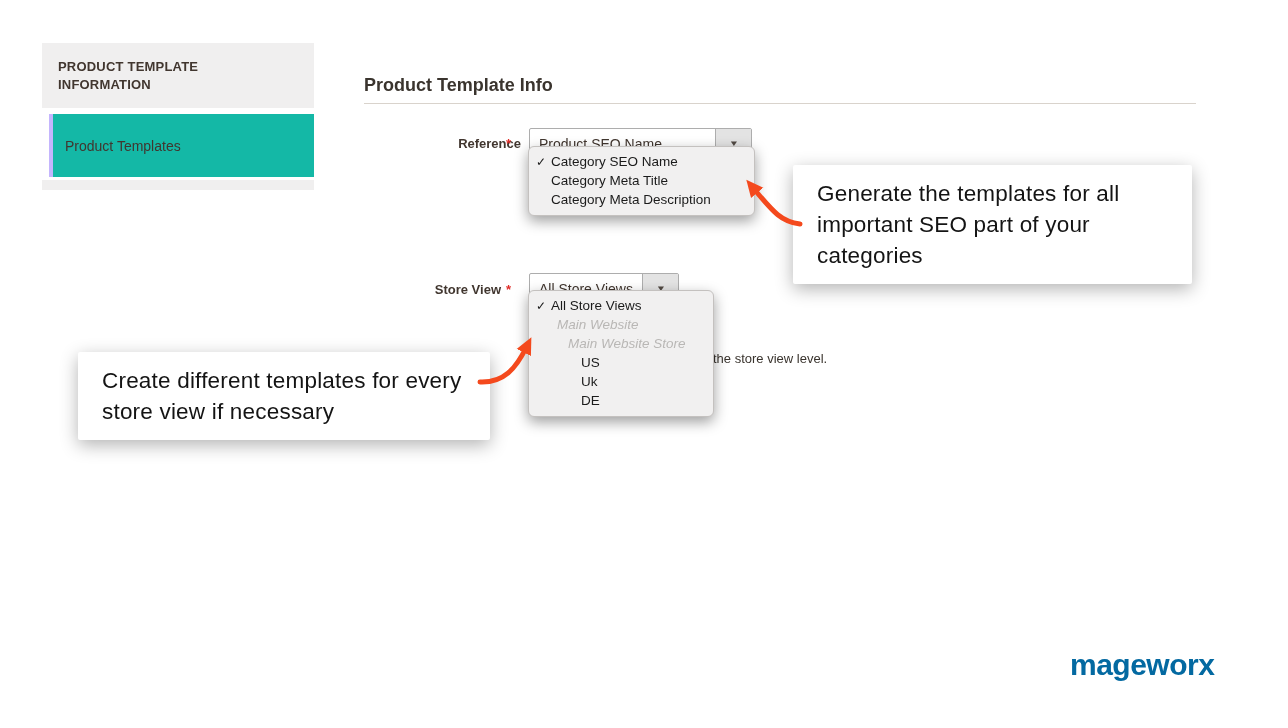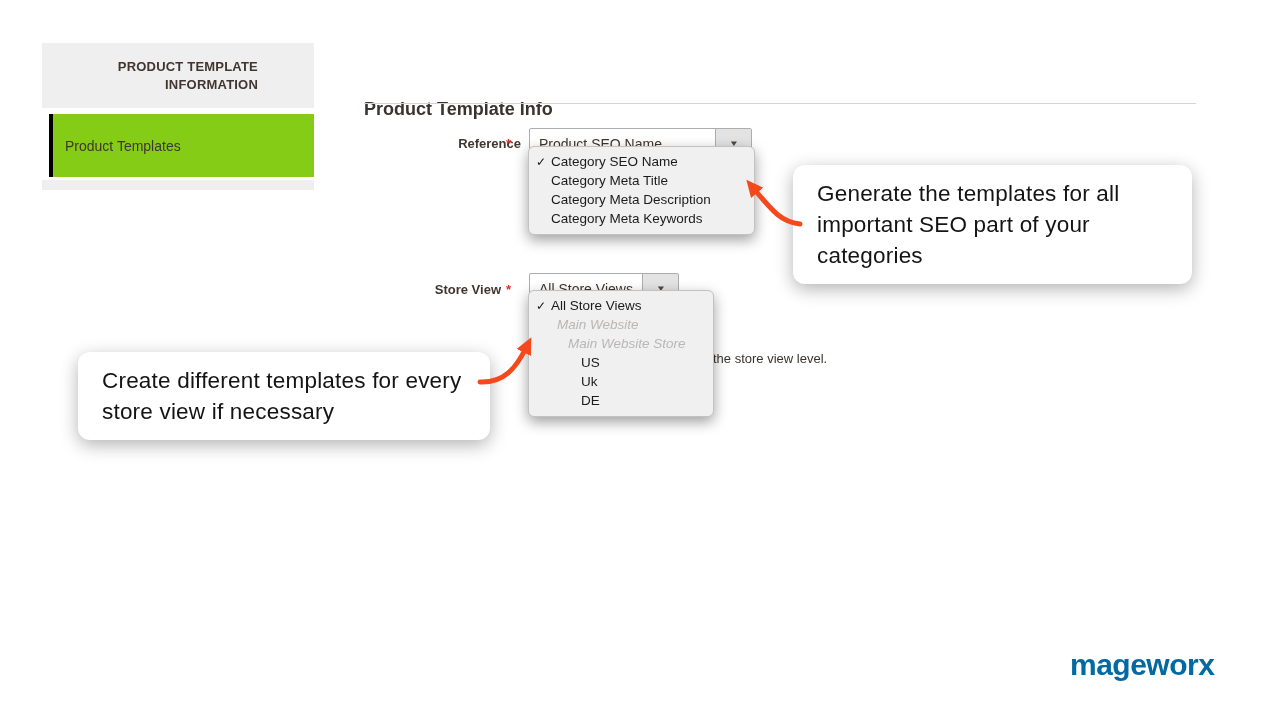--- a/index.html
+++ b/index.html
@@ -3,28 +3,28 @@
 <meta charset="utf-8">
 <style>
   * { margin:0; padding:0; box-sizing:border-box; }
   html,body { width:1288px; height:728px; background:#ffffff;
     font-family:"Liberation Sans", sans-serif; position:relative; overflow:hidden; }
 
   
   .sidebar { position:absolute; left:42px; top:43px; width:272px; }
   .sidebar-header { background:#f0efef; padding:15px 16px; max-width:272px; }
   .sidebar-header span { display:block; max-width:200px; font-size:13px; font-weight:bold;
-    color:#41362f; line-height:1.35; letter-spacing:.2px;text-align:right; }
-  .sidebar-item { margin:6px 0 0 7px; background:#84cc16; border-left:4px solid #000000;
+    color:#41362f; line-height:1.35; letter-spacing:.2px; }
+  .sidebar-item { margin:6px 0 0 7px; background:#14b8a6; border-left:4px solid #c4b5fd;
     height:63px; display:flex; align-items:center; padding-left:12px; cursor:pointer; }
   .sidebar-item span { font-size:14px; color:#41362f; }
   .sidebar-strip { margin-top:3px; height:10px; background:#f0efef; }
 
   
-  .main-title { position:absolute; left:364px; top:75px; font-size:18px; font-weight:bold; color:#3a342e;margin-top:24px; }
+  .main-title { position:absolute; left:364px; top:75px; font-size:18px; font-weight:bold; color:#3a342e; }
   .title-rule { position:absolute; left:364px; top:103px; width:832px; height:1px; background:#d9d3cc; }
 
   .field-label { position:absolute; width:137px; text-align:right; font-size:13px;
     font-weight:bold; color:#41362f; }
   .req { position:absolute; font-size:13px; font-weight:bold; color:#e02b27; }
 
   .select { position:absolute; display:flex; height:31px; background:#fff;
     border:1px solid #adadad; border-radius:2px; z-index:1; cursor:pointer; }
   .select-value { flex:1; font-size:14px; color:#41362f; padding:7px 6px 0 9px;
     white-space:nowrap; overflow:hidden; }
@@ -38,21 +38,21 @@
     box-shadow:0 5px 14px rgba(0,0,0,.38); padding:5px 0 6px; z-index:5; }
   .panel-item { position:relative; font-size:13.5px; line-height:19px; color:#1b1b1b;
     padding-left:22px; white-space:nowrap; cursor:pointer; }
   .panel-item .check { position:absolute; left:7px; top:1px; font-size:12px; color:#1b1b1b; }
   .panel-item.dim { color:#b9b7b5;font-style:italic; }
   .ind-1 { padding-left:28px; }
   .ind-2 { padding-left:39px; }
   .ind-3 { padding-left:52px; }
 
   
-  .callout { position:absolute; background:#ffffff; border-radius:12px;
+  .callout { position:absolute; background:#ffffff; border-radius:2px;
     box-shadow:0 5px 18px rgba(0,0,0,.30); padding:13px 24px; z-index:10; }
   .callout span { font-size:22.5px; line-height:31px; color:#141414; font-weight:500;
     letter-spacing:.2px; }
   .callout-right { left:793px; top:165px; width:399px; }
   .callout-left  { left:78px;  top:352px; width:412px; }
 
   .arrow-svg { position:absolute; z-index:11; }
 
   
   .logo { position:absolute; left:1070px; top:648px; font-size:30px; font-weight:bold;
@@ -100,23 +100,20 @@
   <div class="panel-item">
     <span class="check">✓</span>
     <span>Category SEO Name</span>
   </div>
   <div class="panel-item">
     <span>Category Meta Title</span>
   </div>
   <div class="panel-item">
     <span>Category Meta Description</span>
   </div>
-  <div class="panel-item">
-    <span>Category Meta Keywords</span>
-  </div>
 </div>
 
 <div class="panel" style="left:528px; top:290px; width:186px;">
   <div class="panel-item">
     <span class="check">✓</span>
     <span>All Store Views</span>
   </div>
   <div class="panel-item dim ind-1">
     <span>Main Website</span>
   </div>

